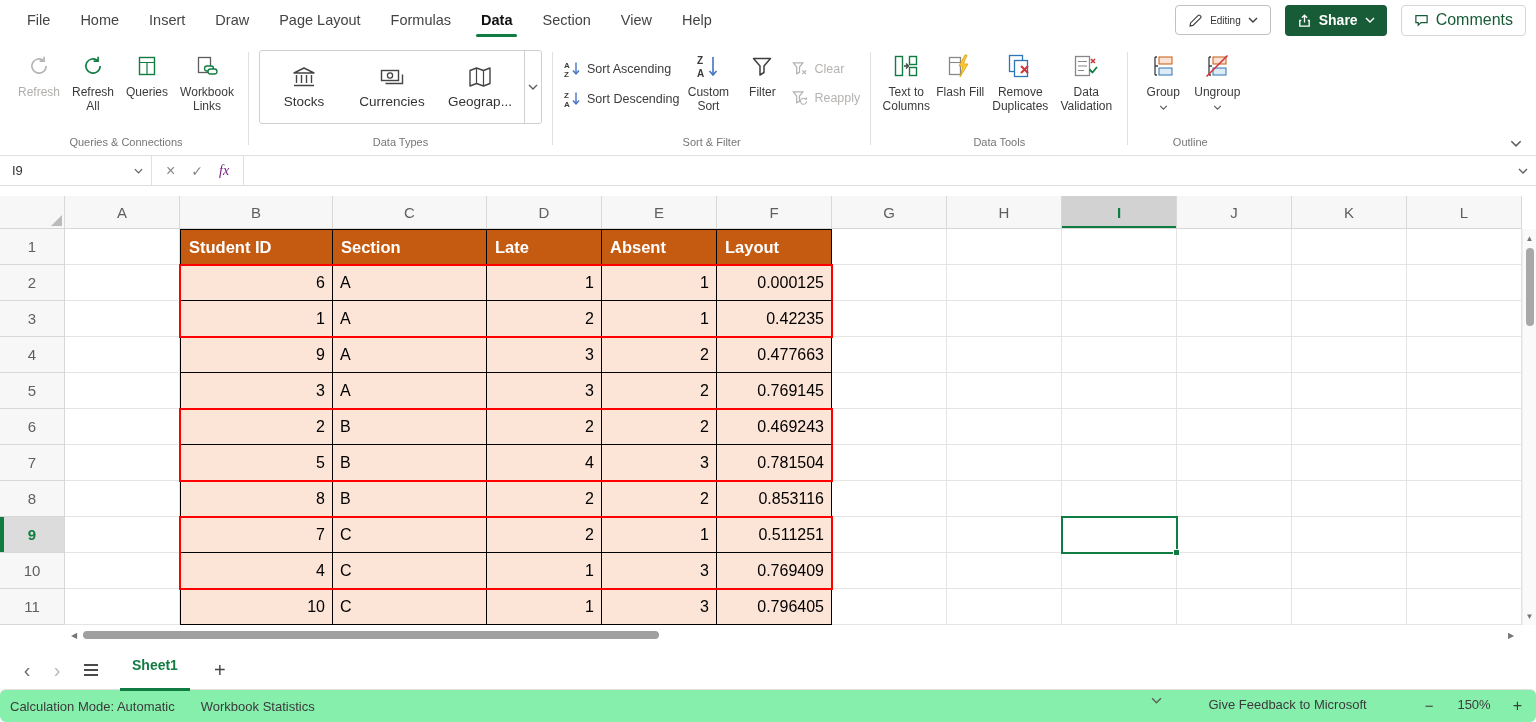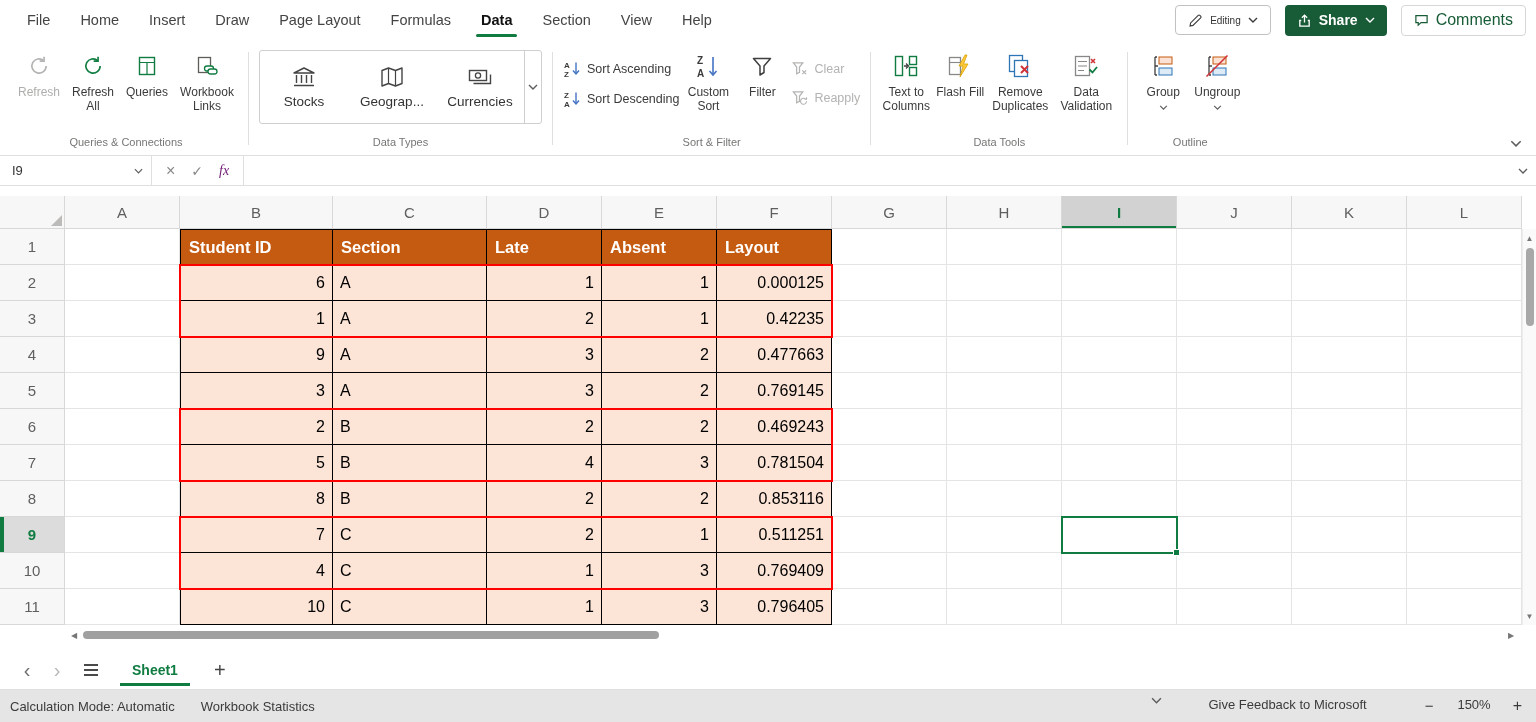--- a/index.html
+++ b/index.html
@@ -99,28 +99,28 @@
   .h-thumb { width:576px; height:8px; background:#a0a0a0; border-radius:4px; }
 
   
   .sheet-bar { height:38px; margin-top:6px; display:flex; align-items:center; padding-left:14px; gap:4px; background:#fff; }
   .nav-arrow { width:26px; text-align:center; font-size:20px; color:#6b6b6b; line-height:1; }
   .nav-arrow.disabled { color:#b8b8b8; }
   .all-sheets { width:34px; display:flex; align-items:center; justify-content:center; }
   .hamburger { display:inline-block; width:14px; height:2px; background:#4a4a4a; position:relative; }
   .hamburger::before,.hamburger::after { content:""; position:absolute; left:0; width:14px; height:2px; background:#4a4a4a; }
   .hamburger::before { top:-5px; } .hamburger::after { top:5px; }
-  .sheet-tab { margin-left:8px; padding:8px 12px 5px 12px; font-size:14px; }
+  .sheet-tab { margin-left:8px; padding:8px 12px 15px 12px; font-size:14px; }
   .sheet-tab.active { color:var(--accent-green,#107C41); font-weight:700;
     border-bottom:3px solid var(--accent-green,#107C41); }
   .add-sheet { margin-left:14px; font-size:20px; color:#444; width:24px; text-align:center; }
 
   
   .status-bar { height:33px; border-top:1px solid #e1dfdd; display:flex; align-items:center;
-    justify-content:space-between; padding:0 14px 0 10px; background:#e5e5e5; }
+    justify-content:space-between; padding:0 14px 0 10px; background:#86efac;border-radius:6px; }
   .sb-left { display:flex; align-items:center; gap:26px; font-size:13px; color:#3b3b3b; }
   .sb-right { display:flex; align-items:flex-start; font-size:13px; color:#3b3b3b; }
   .sb-chevron { color:#5f5d5b; margin-right:46px; display:flex; align-items:center; }
   .sb-feedback { margin-right:58px; }
   .zoom-out { font-size:15px; margin-right:24px; }
   .zoom-level { margin-right:22px; }
   .zoom-in { font-size:16px; }
 
   svg { display:block; }
 </style>
@@ -236,35 +236,35 @@
                   <path d="M13 3 23 8H3z" fill="none" stroke="#444" stroke-width="1.4" stroke-linejoin="round"></path>
                   <path d="M5.5 10v8M10.5 10v8M15.5 10v8M20.5 10v8" stroke="#444" stroke-width="1.4"></path>
                   <path d="M3 20.5h20" stroke="#444" stroke-width="1.5"></path>
                 </svg>
               </span>
             <span>Stocks</span>
           </div>
           <div class="gbtn">
             <span>
                 <svg width="26" height="24" viewBox="0 0 26 24">
-                  <path d="M3 5.5 9.5 3l7 2.5L23 3v15.5L16.5 21l-7-2.5L3 21z" fill="none" stroke="#444" stroke-width="1.4" stroke-linejoin="round"></path>
-                  <path d="M9.5 3v15.5M16.5 5.5V21" stroke="#444" stroke-width="1.2"></path>
-                </svg>
-              </span>
-            <span>Geograp...</span>
-          </div>
-          <div class="gbtn">
-            <span>
-                <svg width="26" height="24" viewBox="0 0 26 24">
                   <rect x="2.5" y="5.5" width="17" height="10" fill="none" stroke="#444" stroke-width="1.4"></rect>
                   <circle cx="11" cy="10.5" r="2.6" fill="none" stroke="#444" stroke-width="1.3"></circle>
                   <path d="M6.5 18.5h17v-9" fill="none" stroke="#444" stroke-width="1.4"></path>
                 </svg>
               </span>
             <span>Currencies</span>
+          </div>
+          <div class="gbtn">
+            <span>
+                <svg width="26" height="24" viewBox="0 0 26 24">
+                  <path d="M3 5.5 9.5 3l7 2.5L23 3v15.5L16.5 21l-7-2.5L3 21z" fill="none" stroke="#444" stroke-width="1.4" stroke-linejoin="round"></path>
+                  <path d="M9.5 3v15.5M16.5 5.5V21" stroke="#444" stroke-width="1.2"></path>
+                </svg>
+              </span>
+            <span>Geograp...</span>
           </div>
           <div class="gallery-arrow">
               <svg width="10" height="6" viewBox="0 0 10 6">
                 <path d="M1 1l4 4 4-4" fill="none" stroke="#5f5d5b" stroke-width="1.4"></path>
               </svg>
             </div>
         </div>
       </div>
       <div class="rgroup-label">Data Types</div>
     </div>

